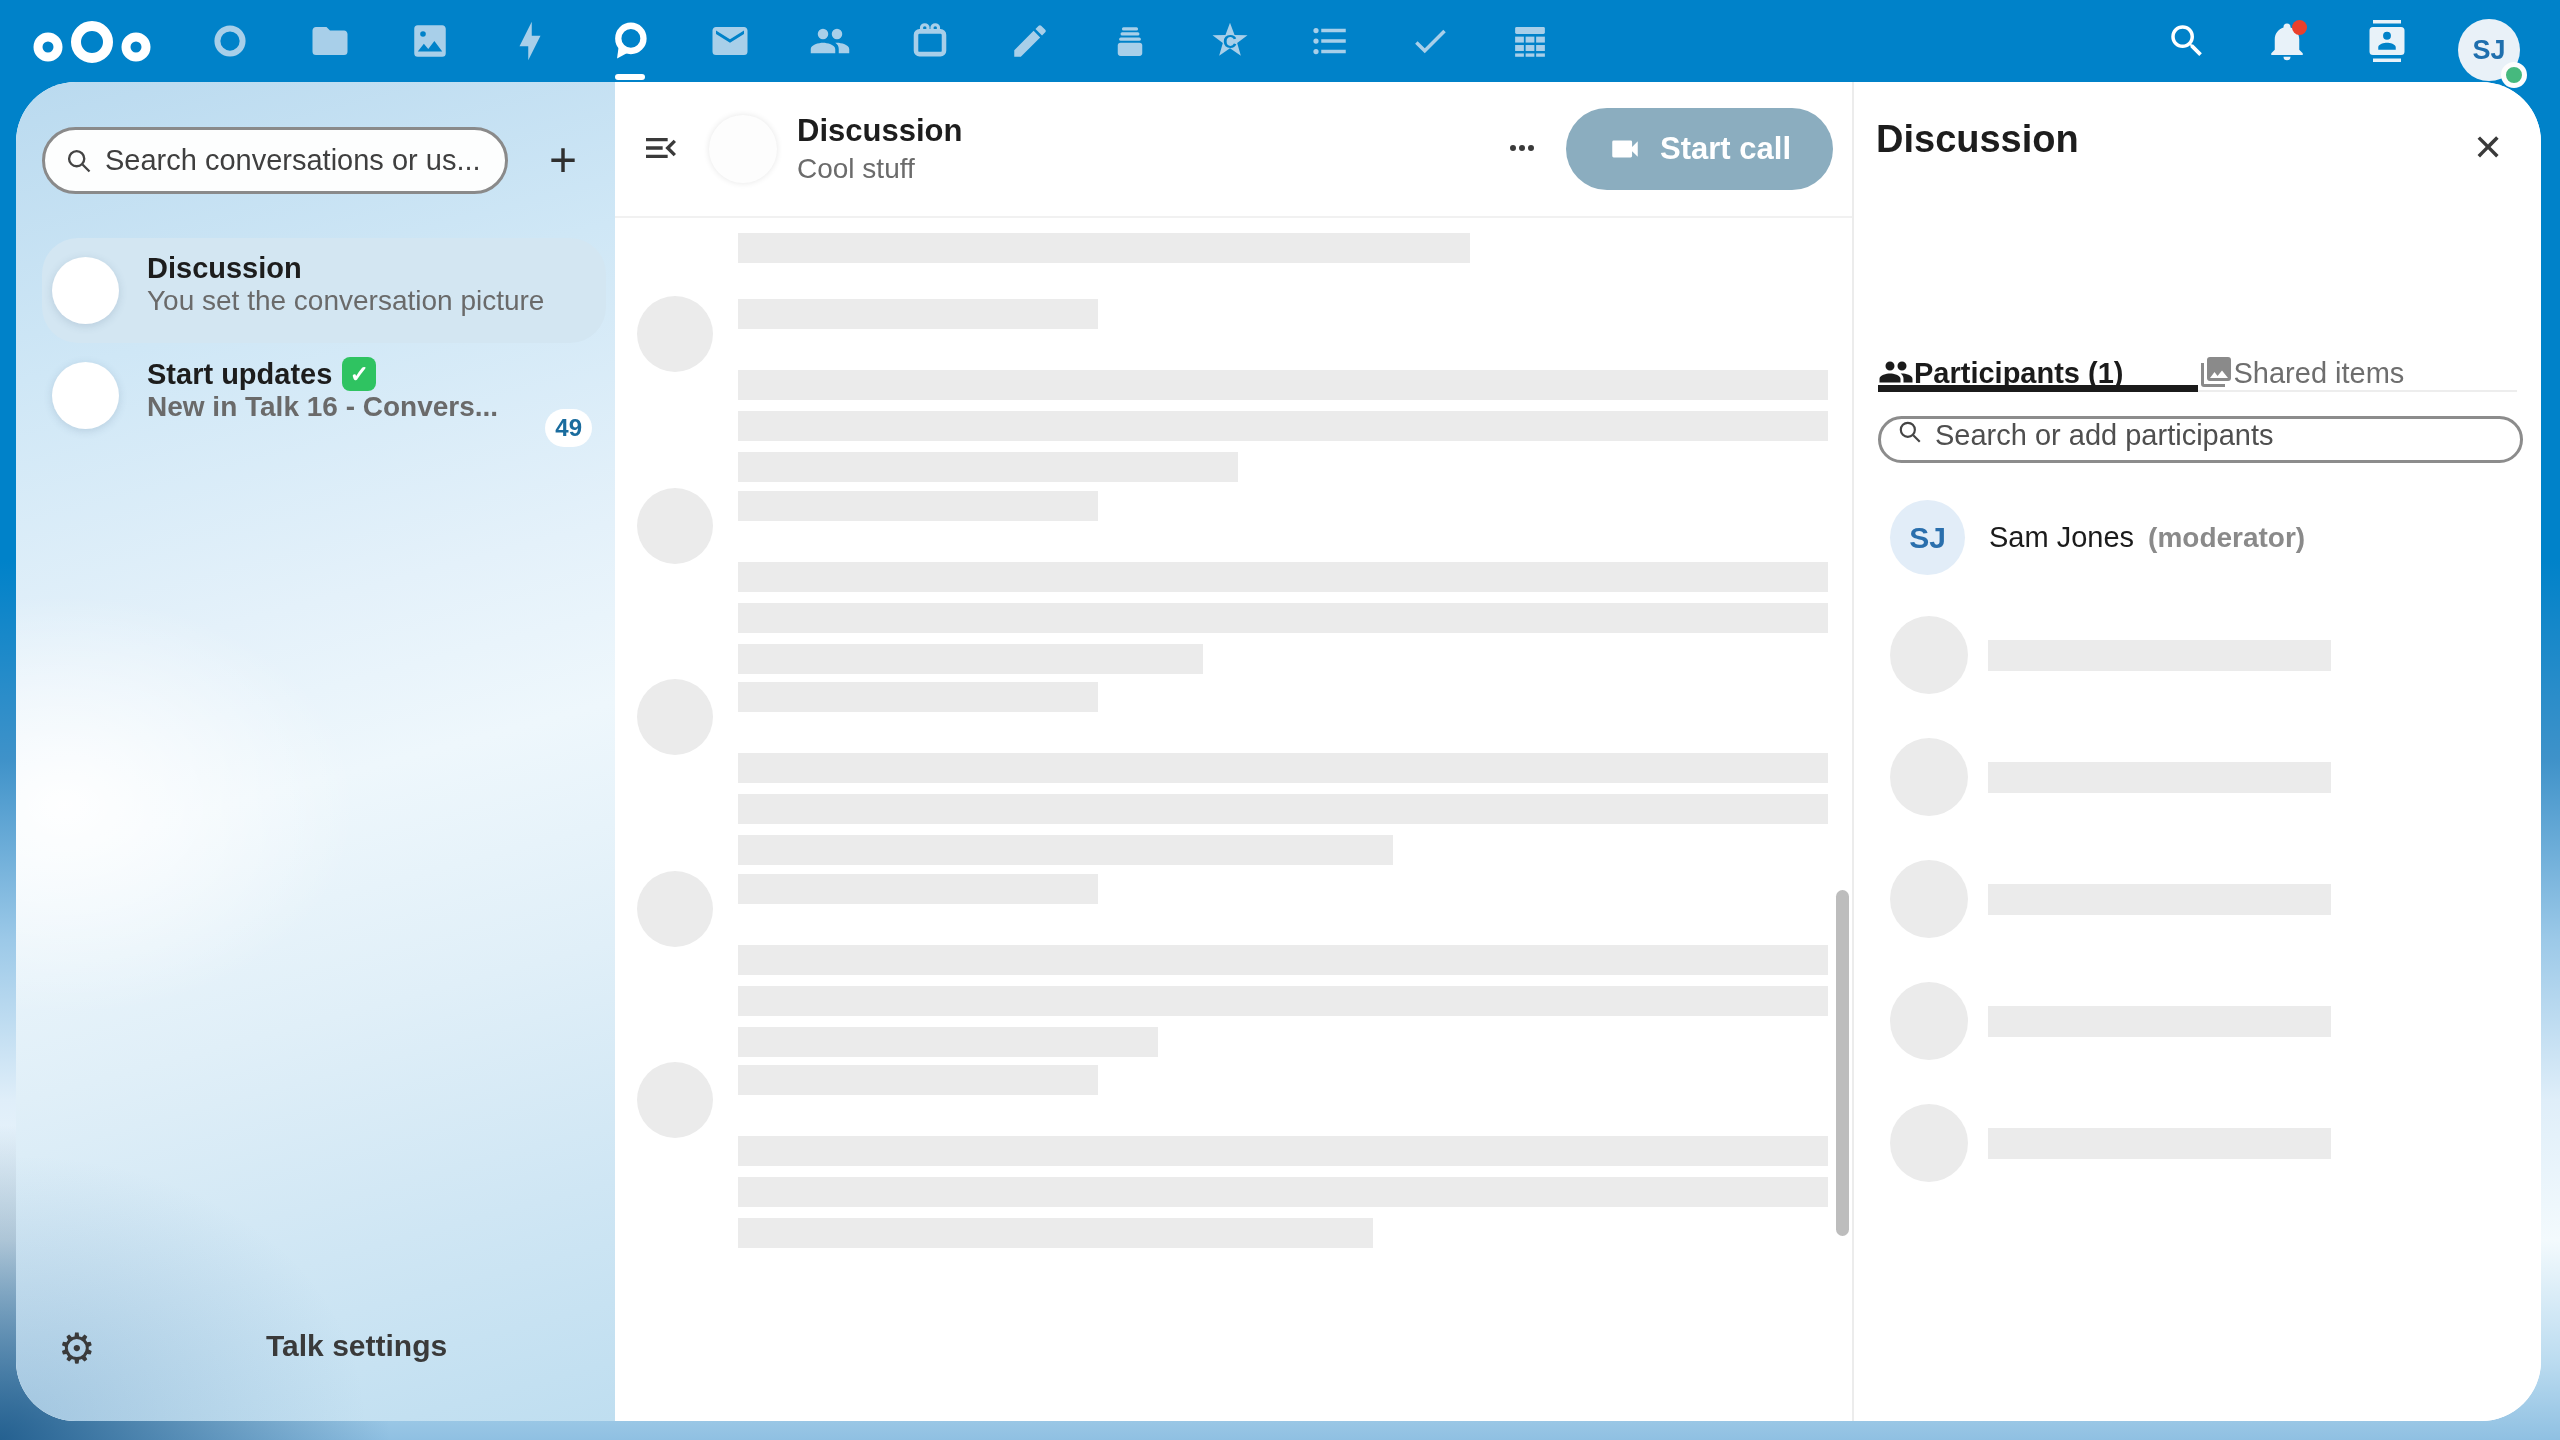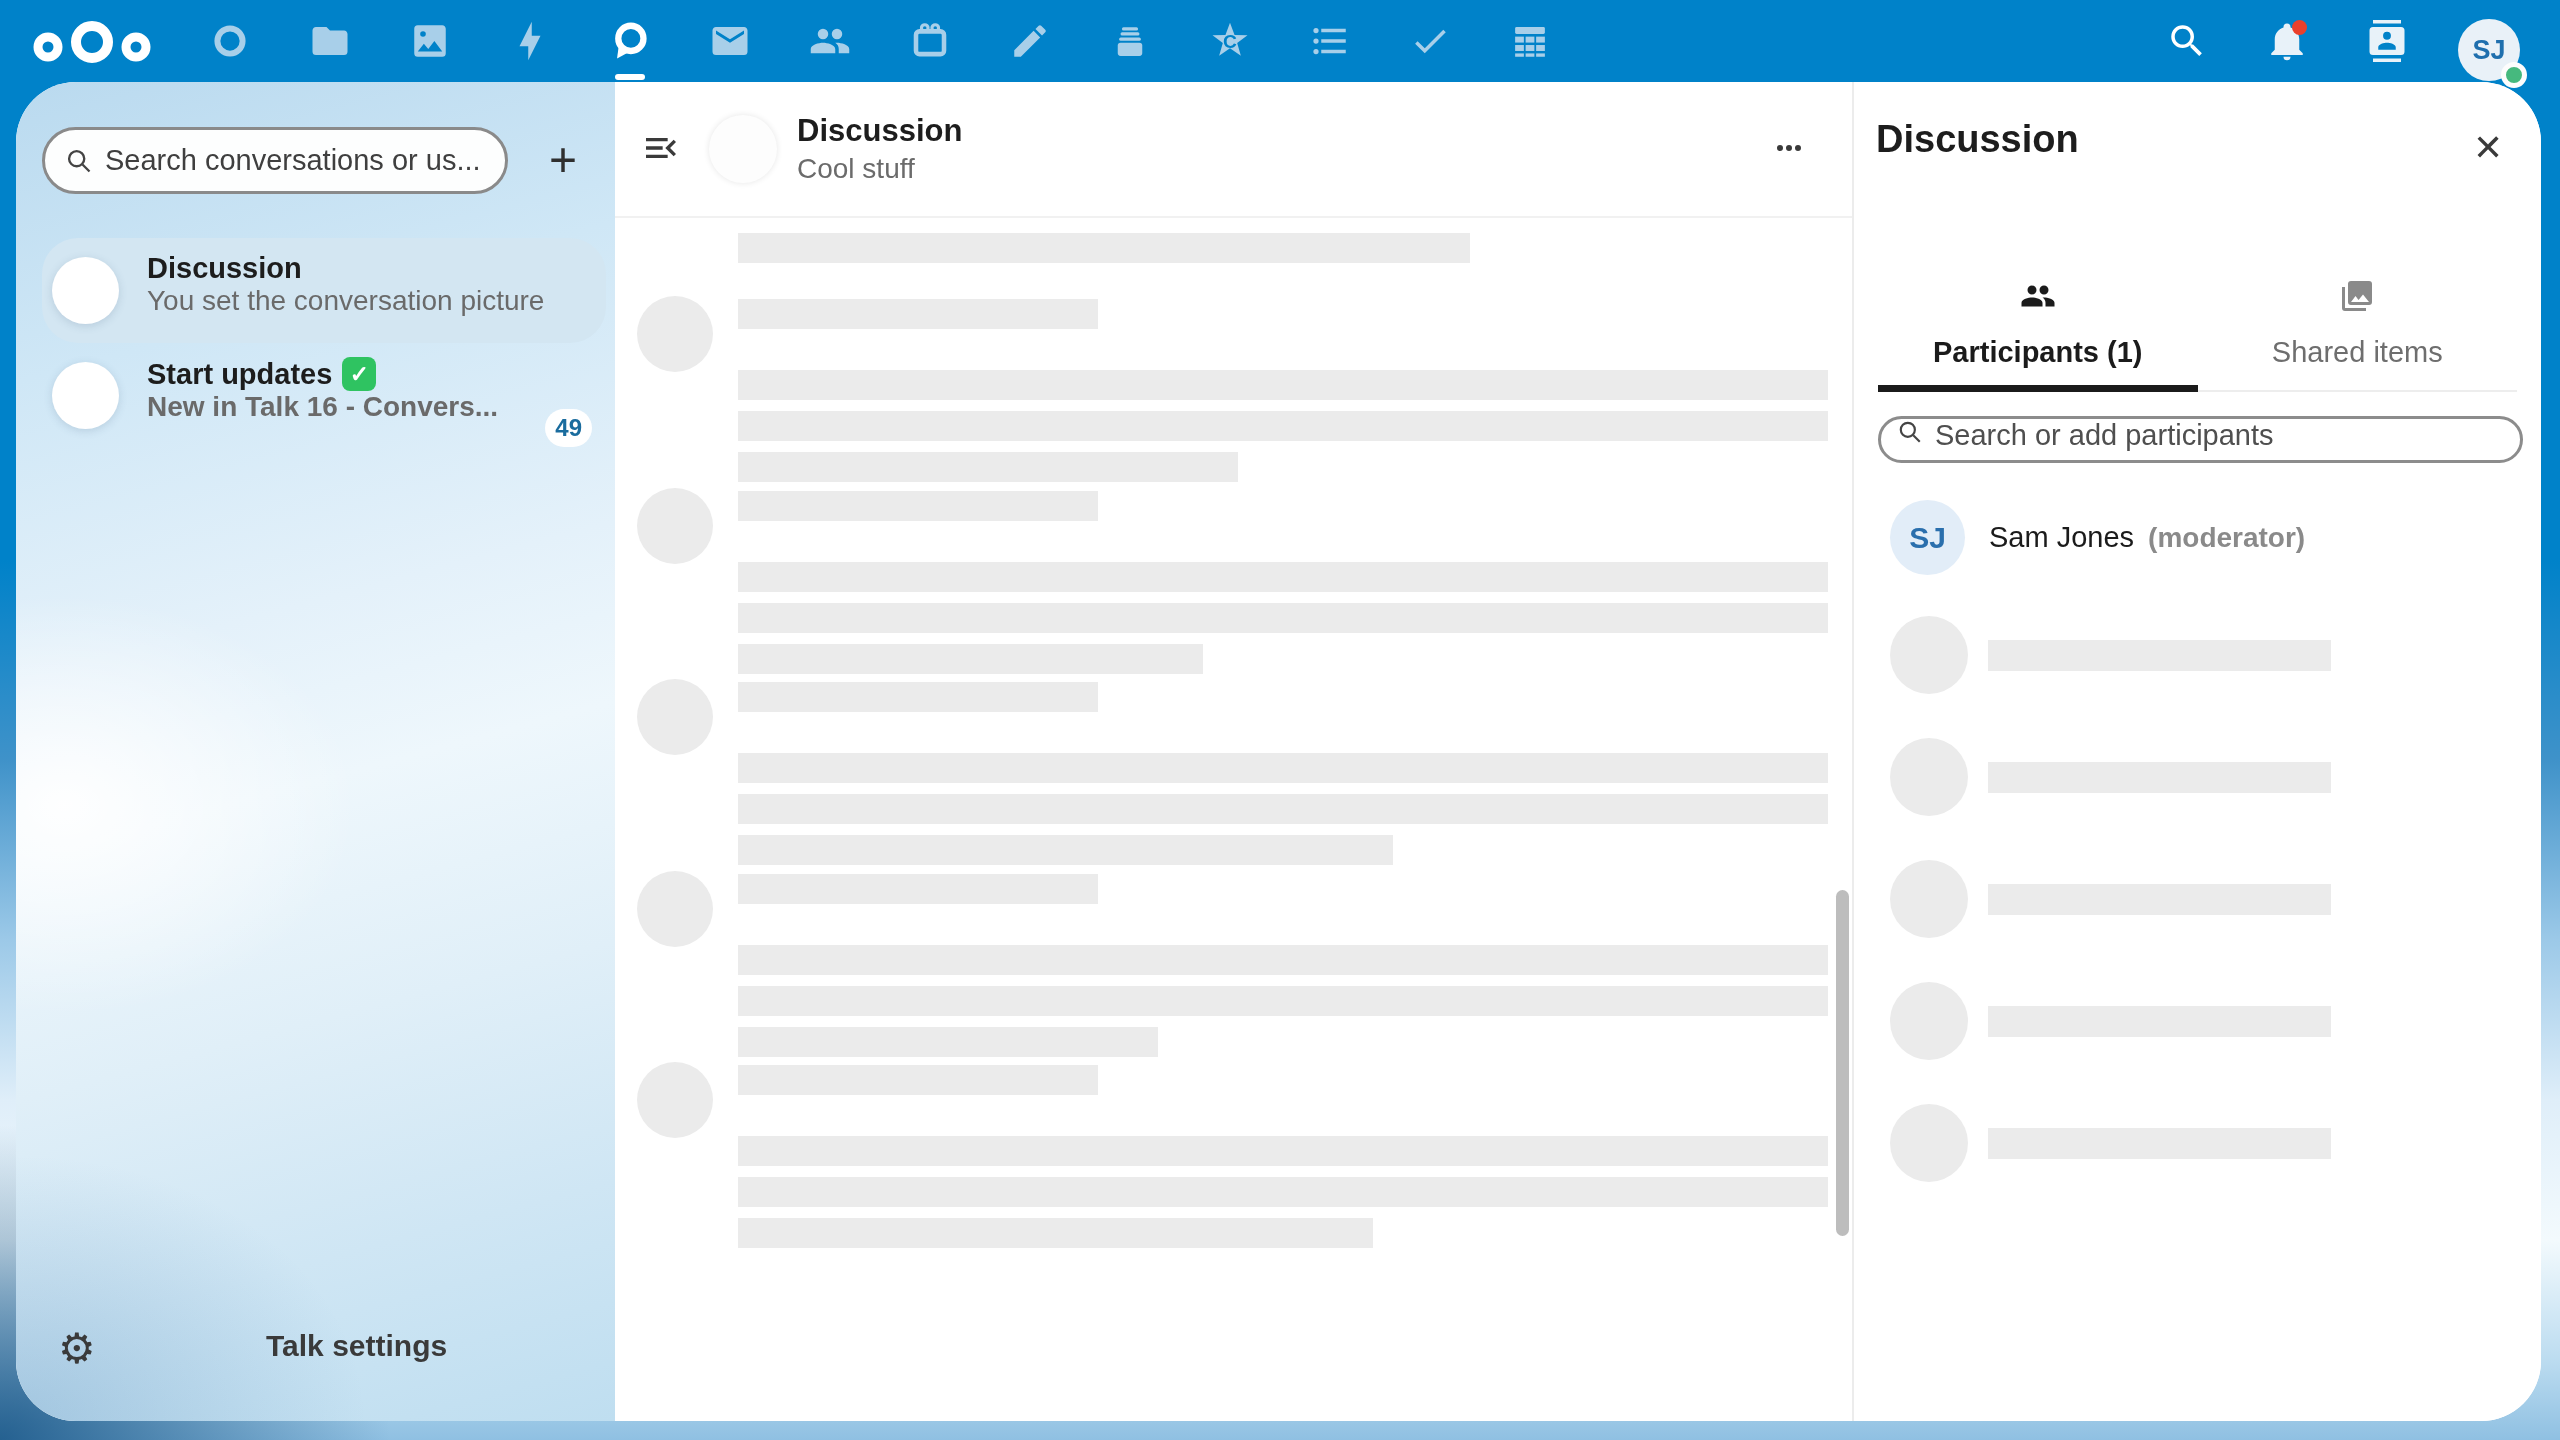--- a/index.html
+++ b/index.html
@@ -83,21 +83,21 @@
 
   .chat-scrollbar { position:absolute; left:1221px; top:808px; width:13px; height:346px; border-radius:7px; background:#bdbdbd; cursor:pointer; }
 
   .composer { position:absolute; left:0; bottom:0; right:0; height:136px; background:#fff; }
 
   
   .details { position:relative; width:689px; height:100%; background:#fff; border-left:2px solid #ececec; }
   .details-title { position:absolute; left:22px; top:36px; font-size:38px; font-weight:700; color:#1d1d1d; }
   .close-btn { position:absolute; left:612px; top:44px; width:44px; height:44px; border:none; background:transparent; font-size:36px; color:#3a3a3a; cursor:pointer; line-height:44px; font-family:inherit; }
   .tabs { position:absolute; left:24px; top:180px; width:calc(100% - 48px); height:130px; display:flex; border-bottom:2px solid #ededed; }
-  .tab { position:relative; flex:1 1 50%; display:flex; flex-direction:column; align-items:center; cursor:pointer; padding-top:16px; }
+  .tab { position:relative; flex:1 1 50%; display:flex; flex-direction:row; align-items:flex-end; cursor:pointer; padding-top:16px; }
   .tab svg { width:36px; height:36px; }
   .tab .tab-label { margin-top:22px; font-size:29px; }
   .tab.active .tab-label { font-weight:700; color:#1b1b1b; }
   .tab.active svg { fill:#1b1b1b; }
   .tab:not(.active) .tab-label { color:#6e6e6e; }
   .tab:not(.active) svg { fill:#8a8a8a; }
   .tab.active::after { content:""; position:absolute; left:0; right:0; bottom:-2px; height:7px; background:#1b1b1b; }
   .pt-search { position:absolute; left:24px; top:334px; width:645px; height:47px; border:3px solid #8c8c8c; border-radius:31px; background:#fff; display:flex; align-items:flex-start; padding:0 16px; }
   .pt-search svg { width:26px; height:26px; fill:none; stroke:#444; stroke-width:2; flex:0 0 auto; }
   .pt-search input { border:none; outline:none; background:transparent; font-family:inherit; font-size:29px; color:#333; margin-left:12px; width:100%; }
@@ -286,20 +286,26 @@
         <div class="chat-titles">
           <div class="chat-title">Discussion</div>
           <div class="chat-sub">Cool stuff</div>
         </div>
         <div class="spacer"></div>
         <button class="dots-btn">
           <svg viewBox="0 0 24 24">
               <path d="M16,12A2,2 0 0,1 18,10A2,2 0 0,1 20,12A2,2 0 0,1 18,14A2,2 0 0,1 16,12M10,12A2,2 0 0,1 12,10A2,2 0 0,1 14,12A2,2 0 0,1 12,14A2,2 0 0,1 10,12M4,12A2,2 0 0,1 6,10A2,2 0 0,1 8,12A2,2 0 0,1 6,14A2,2 0 0,1 4,12Z"></path>
             </svg>
         </button>
+        <button class="start-call">
+          <svg viewBox="0 0 24 24">
+              <path d="M17,10.5V7A1,1 0 0,0 16,6H4A1,1 0 0,0 3,7V17A1,1 0 0,0 4,18H16A1,1 0 0,0 17,17V13.5L21,17.5V6.5L17,10.5Z"></path>
+            </svg>
+          <span>Start call</span>
+        </button>
       </div>
 
       <div class="sk sk-bar" style="left:123px; top:151px; width:732px;"></div>
 
       <div class="sk-group" style="top:214px">
         <div class="sk sk-avatar"></div>
         <div class="sk sk-bar nm"></div>
           <div class="sk sk-bar l1"></div>
           <div class="sk sk-bar l2"></div>
           <div class="sk sk-bar l3" style="width:500px"></div>

